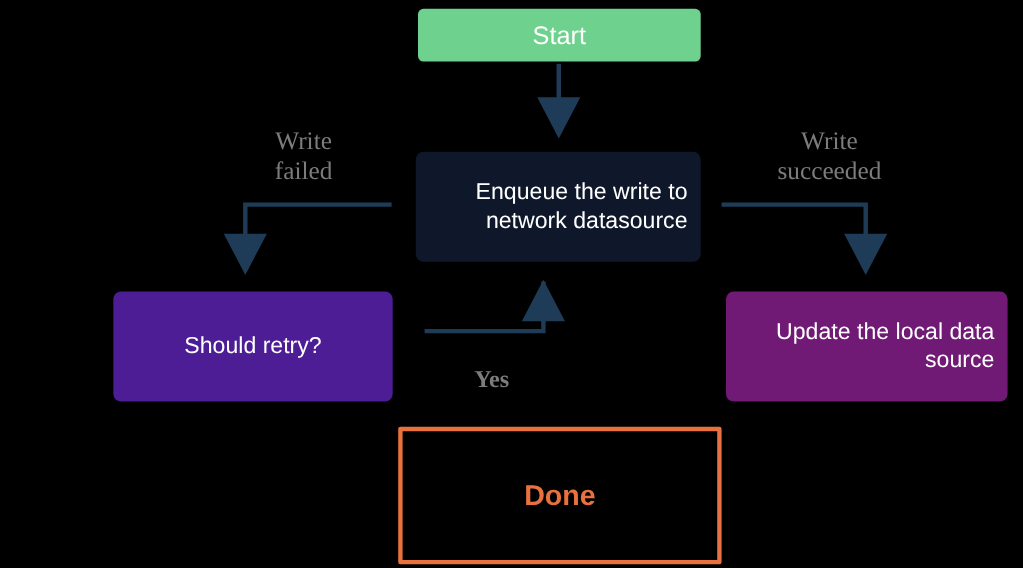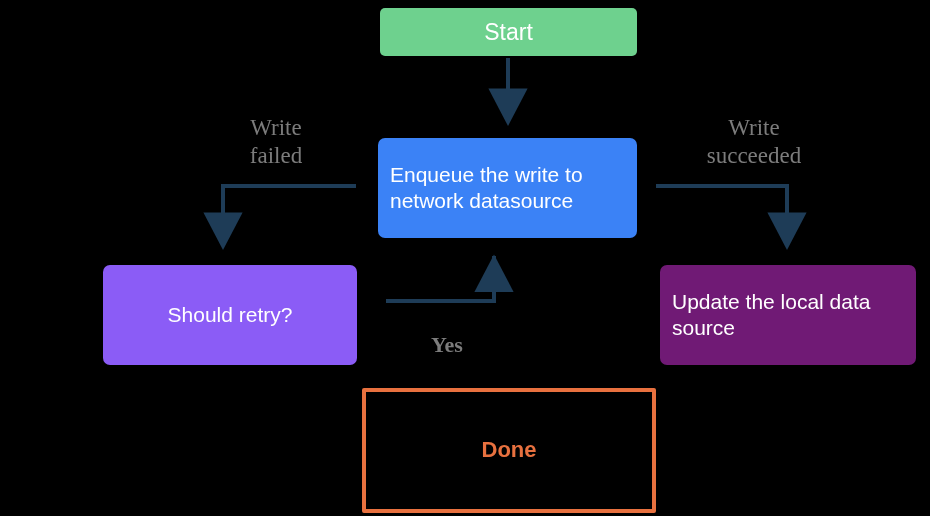--- a/index.html
+++ b/index.html
@@ -13,52 +13,52 @@
     height: 516px;
     background: #000000;
     overflow: hidden;
     font-family: "Liberation Sans", sans-serif;
   }
   .node {
     position: absolute;
     display: flex;
     align-items: center;
     justify-content: center;
-    text-align: left;
+    text-align: right;
     box-sizing: border-box;
     line-height: 1.22;
   }
   .node-start {
     left: 380px;
     top: 8px;
     width: 257px;
     height: 48px;
     background: #6ed18e;
     border-radius: 5px;
     color: #ffffff;
     font-size: 23px;
     font-weight: 400;
   }
   .node-enqueue {
     left: 378px;
     top: 138px;
     width: 259px;
     height: 100px;
-    background: #3b82f6;
+    background: #0f172a;
     border-radius: 7px;
     color: #ffffff;
     font-size: 21px;
     padding: 0 12px;
   }
   .node-retry {
     left: 103px;
     top: 265px;
     width: 254px;
     height: 100px;
-    background: #8b5cf6;
+    background: #4c1d95;
     border-radius: 7px;
     color: #ffffff;
     font-size: 21px;
     padding: 0 12px;
   }
   .node-update {
     left: 660px;
     top: 265px;
     width: 256px;
     height: 100px;
@@ -70,21 +70,21 @@
   }
   .node-done {
     left: 362px;
     top: 388px;
     width: 294px;
     height: 125px;
     background: transparent;
     border: 4px solid #e8713f;
     border-radius: 2px;
     color: #e8713f;
-    font-size: 22px;
+    font-size: 26px;
     font-weight: 700;
   }
   .edge-label {
     position: absolute;
     color: #7c7c7c;
     text-align: center;
     line-height: 1.2;
     white-space: pre-line;
     font-family: Liberation Serif, serif;
   }

